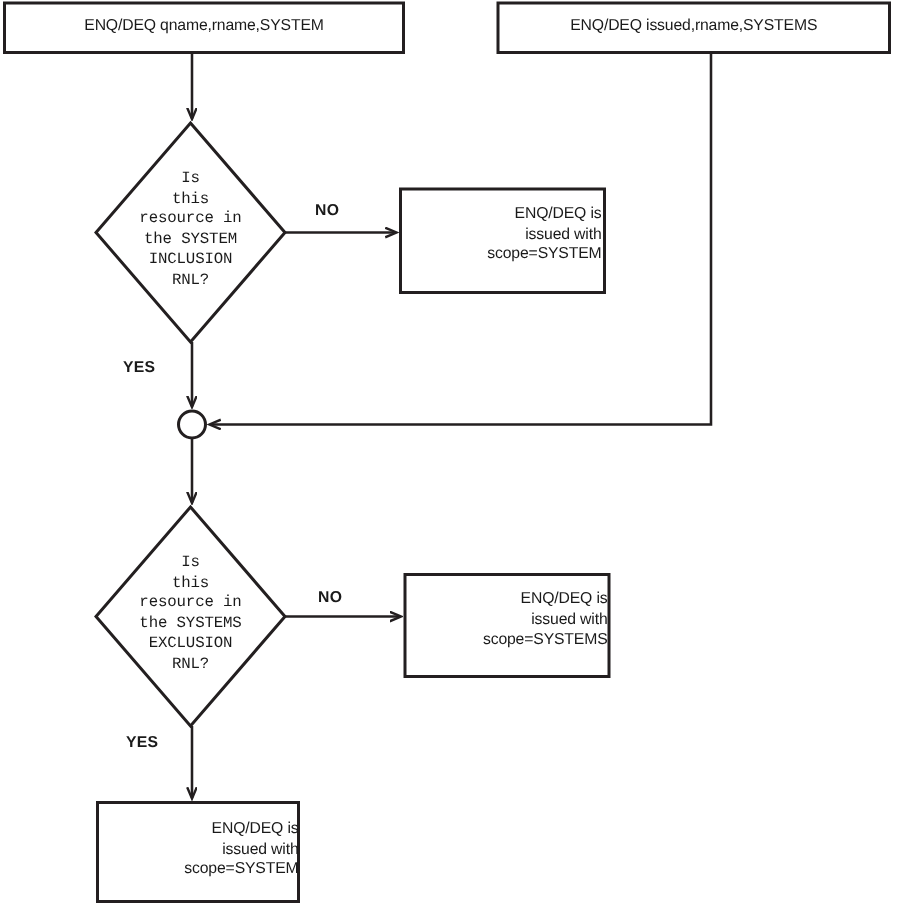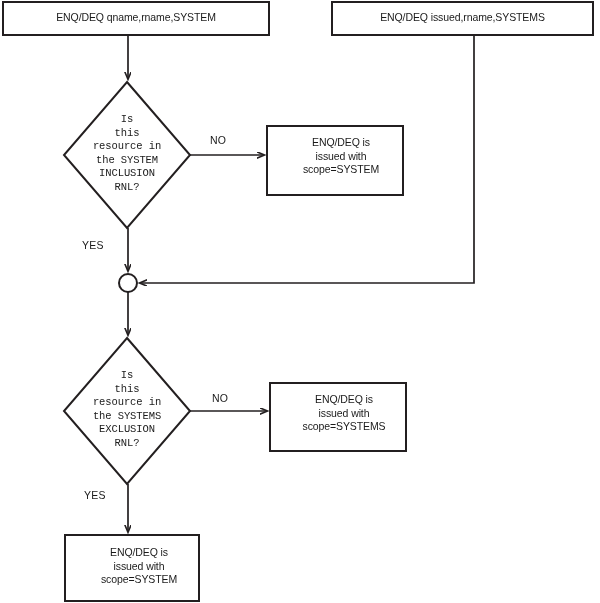--- a/index.html
+++ b/index.html
@@ -29,32 +29,33 @@
   .node-text {
     position: absolute;
     color: #1a1a1a;
     font-size: 10.5px;
     line-height: 13.6px;
     white-space: pre-line;
     letter-spacing: -0.1px;
     pointer-events: none;
   }
   .box-text {
-    text-align: center;
+    text-align: right;
   }
   .diamond-text {
     text-align: center;
     font-family: Liberation Mono, monospace;
   }
   .edge-label {
     position: absolute;
     color: #1a1a1a;
     font-size: 10.5px;
     line-height: 12px;
     letter-spacing: 0.2px;
+    font-weight: bold;
   }
 </style>
 </head>
 <body>
 
 <div id="flowchart-canvas">
 
   <svg id="flow-svg" viewBox="0 0 600 603">
     <defs>
       <marker id="arrowhead" markerWidth="9" markerHeight="9" refX="7.2" refY="3.4" orient="auto" markerUnits="userSpaceOnUse">

